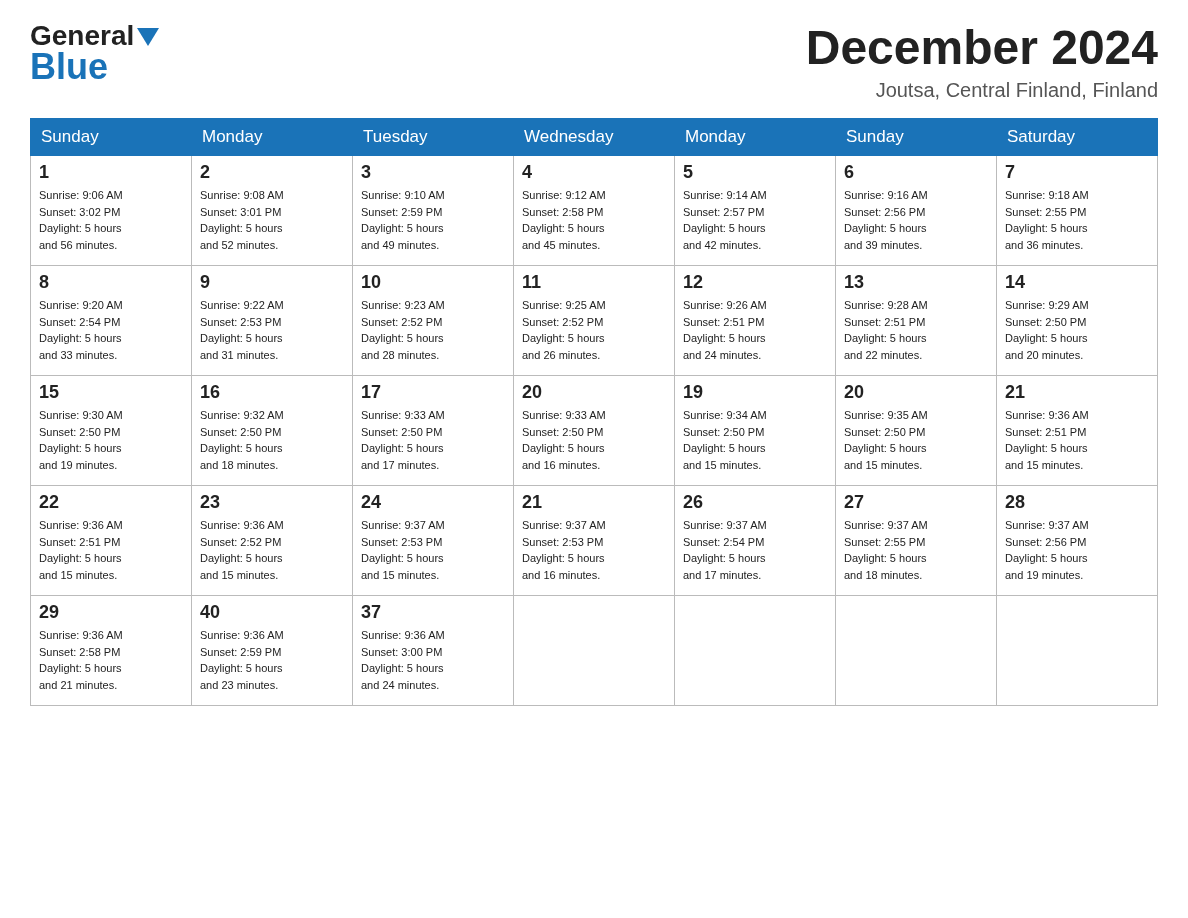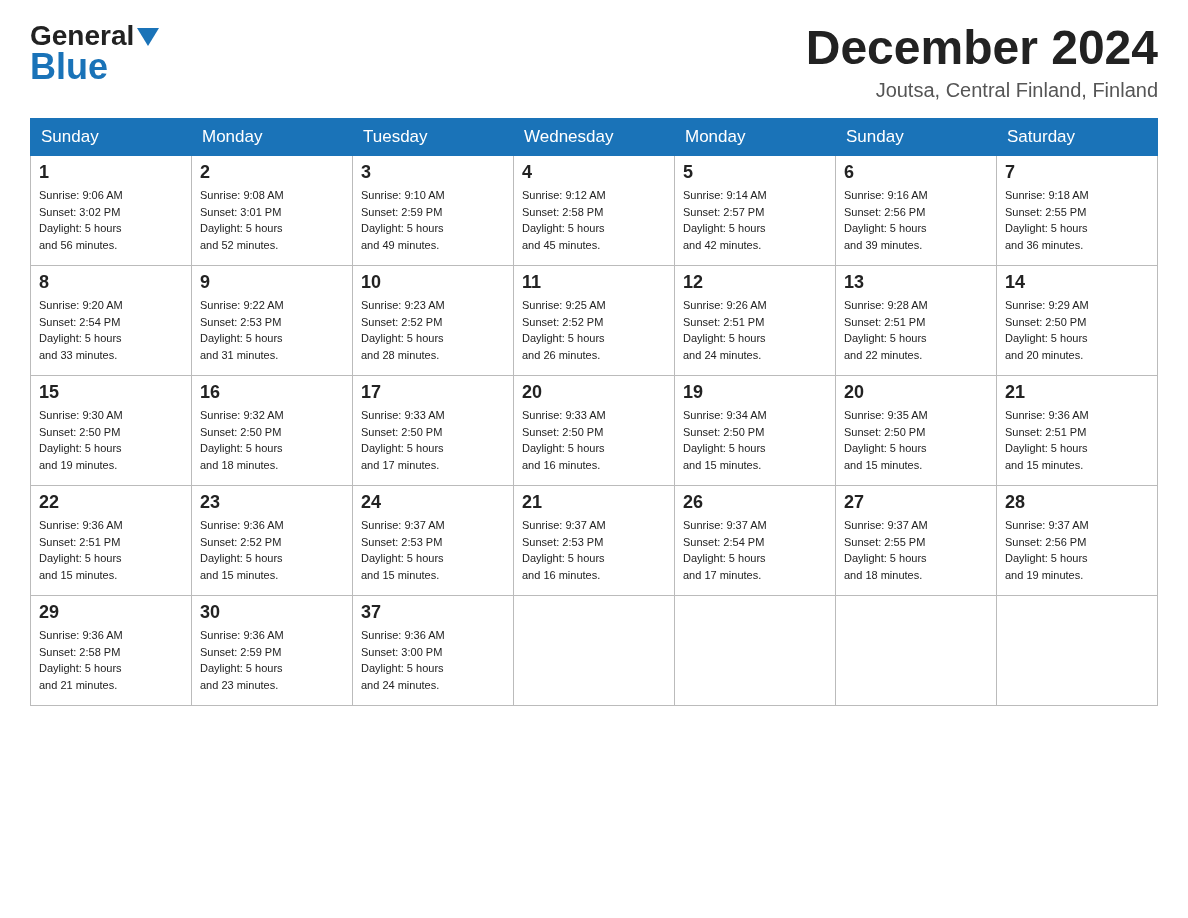--- a/index.html
+++ b/index.html
@@ -375,21 +375,21 @@
         <td>
         <span class="cell-day">29</span>
         <div class="cell-info">
           Sunrise: 9:36 AM<br>
           Sunset: 2:58 PM<br>
           Daylight: 5 hours<br>
           and 21 minutes.
         </div>
       </td>
         <td>
-        <span class="cell-day">30</span>
+        <span class="cell-day">40</span>
         <div class="cell-info">
           Sunrise: 9:36 AM<br>
           Sunset: 2:59 PM<br>
           Daylight: 5 hours<br>
           and 23 minutes.
         </div>
       </td>
         <td>
         <span class="cell-day">37</span>
         <div class="cell-info">

